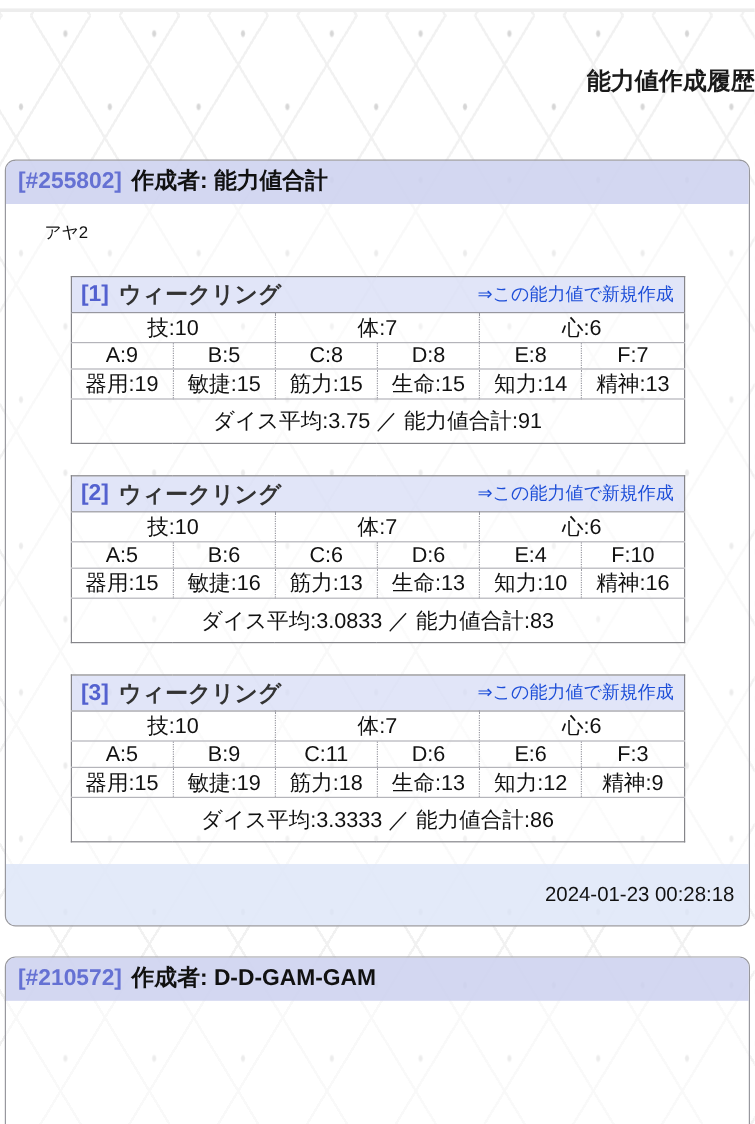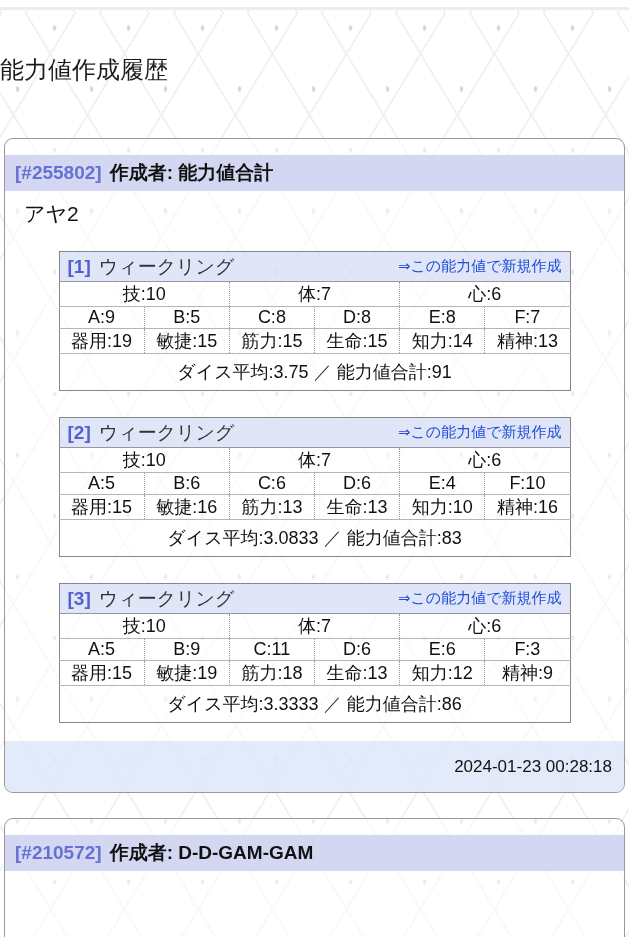--- a/index.html
+++ b/index.html
@@ -13,37 +13,37 @@
       radial-gradient(ellipse 2.5px 4px at 2.5px 4px, rgba(200,200,200,.75) 0 45%, rgba(200,200,200,0) 90%),
       radial-gradient(ellipse 2.5px 4px at 2.5px 4px, rgba(200,200,200,.75) 0 45%, rgba(200,200,200,0) 90%),
       repeating-linear-gradient(58.8deg, #f1f1f1 0 2px, rgba(255,255,255,0) 2px 63.3px),
       repeating-linear-gradient(121.2deg, #f1f1f1 0 2px, rgba(255,255,255,0) 2px 63.3px);
     background-size: 74px 122px, 74px 122px, auto, auto;
     background-position: 52px 24px, 89px 85px, 0 13px, 0 13px;
   }
   .top-bar { height: 10px; background: #ffffff; border-bottom: 3px solid #ededed; }
 
   .page-title {
-    margin: 44px 0 52px; text-align: left;
-    font-size: 24px; font-weight: normal; color: #1a1a1a;
+    margin: 44px 0 52px; text-align: right;
+    font-size: 20px; font-weight: bold; color: #1a1a1a;
   }
 
   .card {
     margin: 0 4px 25px; border: 1px solid #98989e; border-radius: 9px;
     background: rgba(255,255,255,0.55); overflow: hidden;
   }
   .card-header {
     display: flex; align-items: flex-start; gap: 8px;
     background: rgba(199,204,237,0.78);
-    padding: 6px 10px; font-size: 19px; font-weight: bold; line-height: 24px; margin-top: 16px;
+    padding: 6px 10px; font-size: 19px; font-weight: bold; line-height: 24px;
   }
   .entry-id { color: #6571d3; }
   .entry-creator { color: #111; }
   .card-body { padding: 10px 0 18px; }
-  .entry-comment { margin: 2px 0 0 19px; font-size: 21px; line-height: 22px; }
+  .entry-comment { margin: 2px 0 0 32px; font-size: 14px; line-height: 22px; }
   .card-footer {
     background: rgba(216,226,247,0.72);
     padding: 15px 12px; text-align: right; font-size: 17px; line-height: 21px;
   }
   .card-body-stub { height: 140px; }
 
   table.stat-table {
     width: 512px; margin: 26px auto 0;
     border-collapse: collapse; table-layout: fixed;
     border: 1px solid #85858a; font-size: 18px;
@@ -55,21 +55,21 @@
   }
   .stat-table td:first-child { border-left: none; }
   .stat-table tr.t-row td { border-top: 1px solid #b4b4ba; height: 18px; }
   .stat-table tr.t-summary td { height: 37px; }
   .stat-table tr.t-head td {
     background: rgba(205,211,243,0.6);
     height: 30px; padding: 0 8px; border-bottom: 1px solid #97979f;
   }
   .thead-flex { display: flex; align-items: center; gap: 8px; }
   .t-index { font-weight: bold; color: #5361cf; font-size: 19px; }
-  .t-name  { font-weight: normal; color: #333; font-size: 19px; }
+  .t-name  { font-weight: bold; color: #333; font-size: 19px; }
   .t-link  { margin-left: auto; color: #1d4ed8; font-size: 15px; cursor: pointer; text-decoration: none; }
 </style>
 </head>
 <body>
 
 <div class="top-bar"></div>
 
 <h1 class="page-title">能力値作成履歴</h1>
 
 <div class="card">

